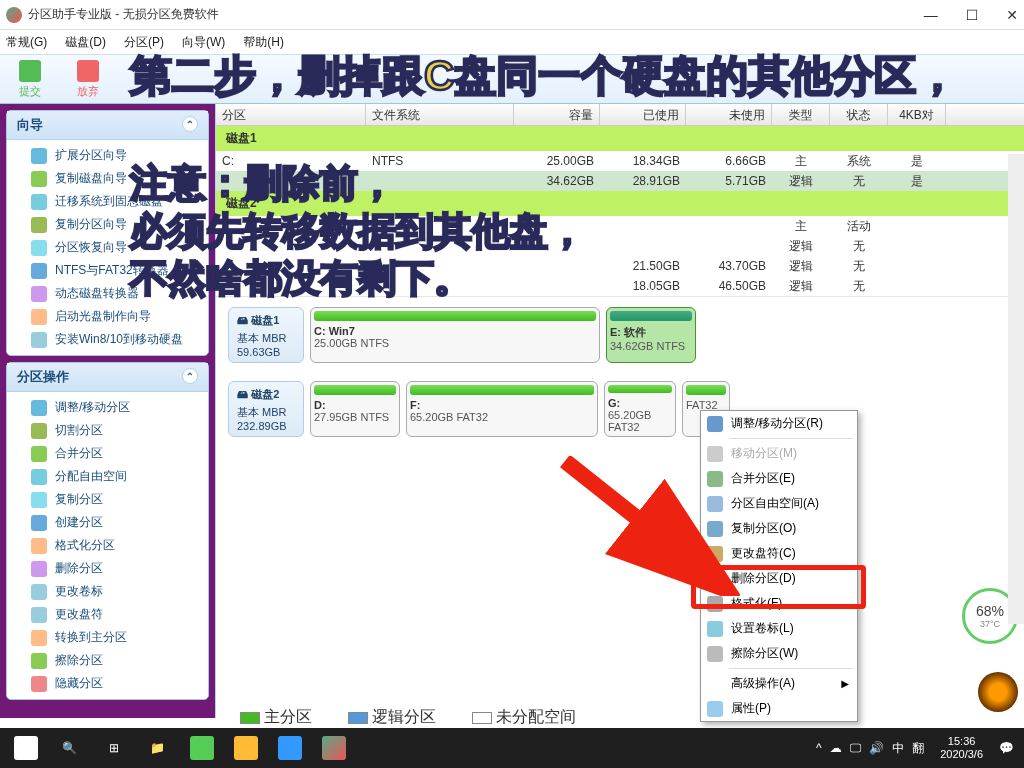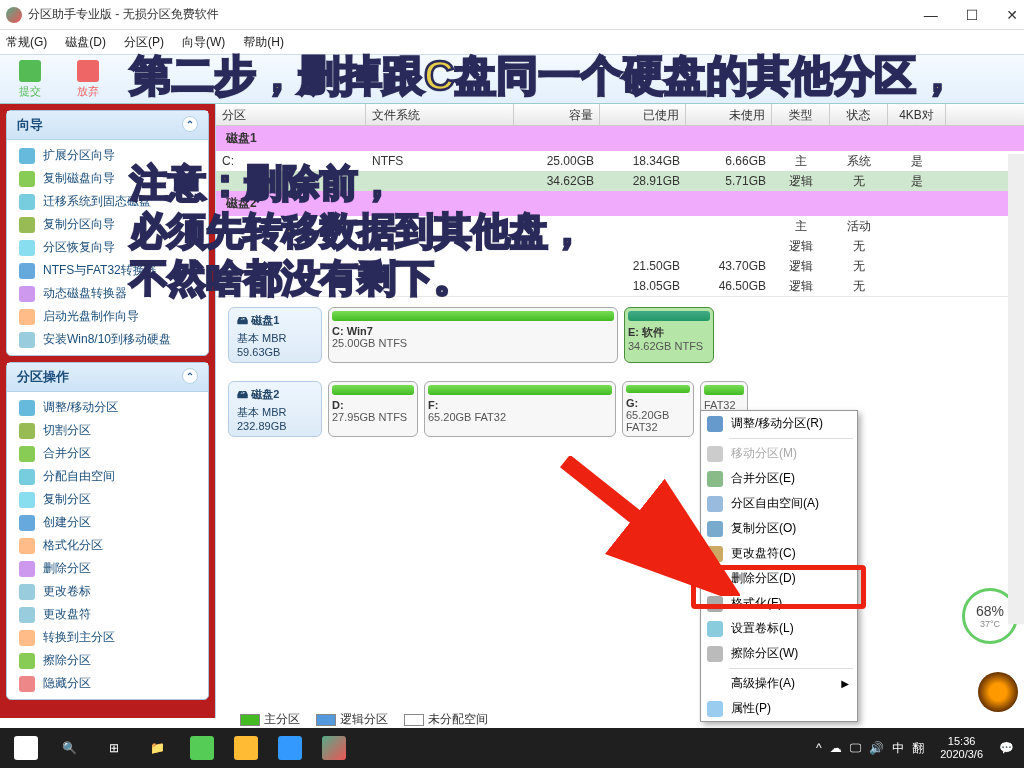--- a/index.html
+++ b/index.html
@@ -7,47 +7,47 @@
 .titlebar { height:30px; background:#fff; display:flex; align-items:center; padding:0 6px; font-size:12px; color:#333; border-bottom:1px solid #ddd; }
 .titlebar .logo { width:16px; height:16px; border-radius:50%; background:linear-gradient(135deg,#5a8,#e55); margin-right:6px; }
 .titlebar .wctrl { margin-left:auto; display:flex; gap:28px; font-size:14px; }
 .menubar { height:24px; display:flex; align-items:center; padding:0 6px; font-size:12px; gap:18px; color:#222; }
 .toolbar { height:50px; background:linear-gradient(#f5faff,#e3f0fc); border-top:1px solid #cde; border-bottom:1px solid #9cc; display:flex; align-items:center; padding:0 6px; gap:10px; font-size:11px; position:relative; }
 .toolbar .tbtn { display:flex; flex-direction:column; align-items:center; gap:2px; color:#888; width:48px; }
 .toolbar .tbtn .ticon { width:22px; height:22px; border-radius:3px; }
 .toolbar .tbtn.green .ticon { background:#5b5; } .toolbar .tbtn.green { color:#5b5; }
 .toolbar .tbtn.red .ticon { background:#e66; } .toolbar .tbtn.red { color:#e66; }
 .main { display:flex; height:614px; }
-.sidebar { width:216px; background:#b91c1c; border-right:1px solid #b5d3e8; padding:6px; overflow:hidden; }
+.sidebar { width:216px; background:#701a75; border-right:1px solid #b5d3e8; padding:6px; overflow:hidden; }
 .panel { background:#fff; border:1px solid #a8c8e0; border-radius:5px; margin-bottom:6px; }
 .panel-hd { background:linear-gradient(#e1eefb,#cde3f6); padding:5px 10px; font-size:13px; font-weight:bold; color:#1a4d7a; display:flex; justify-content:space-between; border-bottom:1px solid #b5d3e8; }
 .panel-hd .arrow { width:16px;height:16px;background:#fff;border:1px solid #b5d3e8;border-radius:50%;display:flex;align-items:center;justify-content:center;font-size:10px;color:#369; }
-.panel-body { padding:4px 0; }
+.panel-body { padding:4px 12px; }
 .nav-item { display:flex; align-items:center; gap:8px; padding:3px 12px; font-size:12px; color:#1a4d7a; cursor:pointer; }
 .nic { width:16px; height:16px; border-radius:3px; flex-shrink:0; }
 .content { flex:1; background:#fff; overflow:hidden; display:flex; flex-direction:column;justify-content:flex-end; }
 .grid-hd { height:22px; background:linear-gradient(#fefefe,#e8e8e8); border-bottom:1px solid #ccc; display:flex; font-size:12px; color:#333; }
 .grid-hd > div { border-right:1px solid #ccc; padding:3px 6px; }
 .col-part{width:150px} .col-fs{width:148px} .col-cap{width:86px;text-align:right} .col-used{width:86px;text-align:right} .col-free{width:86px;text-align:right} .col-type{width:58px;text-align:center} .col-stat{width:58px;text-align:center} .col-4k{width:58px;text-align:center}
 .grid-body { font-size:12px; color:#333; flex:0 0 auto; }
-.disk-hdr { padding:4px 10px; font-weight:bold; background:#f0abfc; }
+.disk-hdr { padding:4px 10px; font-weight:bold; background:#bef264; }
 .row { display:flex; height:20px; align-items:center; }
 .row.sel { background:#cfe6cf; }
 .row > div { padding:2px 6px; }
 .disk-map { padding:10px 12px; background:#fff; flex:1; overflow:auto; border-top:1px solid #e6e6e6; }
 .dm-row { display:flex; gap:6px; margin-bottom:18px; }
-.dm-disk { width:94px; background:linear-gradient(#eef6fd,#dceaf7); border:1px solid #b5cde2; border-radius:6px; padding:4px 8px; font-size:11px; color:#246; }
+.dm-disk { width:76px; background:linear-gradient(#eef6fd,#dceaf7); border:1px solid #b5cde2; border-radius:6px; padding:4px 8px; font-size:11px; color:#246; }
 .dm-disk .dm-t { font-weight:bold; }
 .dm-part { height:56px; border:1px solid #aaa; border-radius:6px; background:#f7f7f7; padding:3px; display:flex; flex-direction:column; font-size:11px; overflow:hidden;}
 .dm-part .bar { height:10px; background:linear-gradient(#7d5,#4b2); border-radius:3px; margin-bottom:4px; }
 .dm-part .ph { font-weight:bold; color:#333; }
 .dm-part .ps { color:#555; }
 .dm-part.sel { background:#b6e6a7; border-color:#4a8d3a; }
 .dm-part.sel .bar { background:linear-gradient(#4a8,#296); }
-.legend { position:absolute; bottom:40px; left:240px; display:flex; gap:16px; font-size:12px; color:#333; align-items:flex-end; }
+.legend { position:absolute; bottom:40px; left:240px; display:flex; gap:36px; font-size:16px; color:#333; align-items:flex-end; }
 .lg-box { display:inline-block; width:20px; height:12px; border:1px solid #888; margin-right:4px; vertical-align:middle; }
 .overlay-text { position:absolute; color:#e7cd4a; font-weight:900; -webkit-text-stroke:2.5px #2a2a5a; text-shadow:0 0 2px #000; line-height:1.25; white-space:nowrap; }
 .ov1 { top:50px; left:130px; font-size:42px; }
 .ov2 { top:160px; left:130px; font-size:38px; }
 .ctx { position:absolute; top:410px; left:700px; width:158px; background:#fff; border:1px solid #979797; box-shadow:3px 3px 6px rgba(0,0,0,.3); font-size:12px; }
 .ctx-item { display:flex; align-items:center; gap:8px; padding:4px 8px 4px 30px; position:relative; }
 .ctx-item .cic { position:absolute; left:6px; width:16px; height:16px; border-radius:3px; }
 .ctx-sep { height:1px; background:#ddd; margin:2px 4px 2px 28px; }
 .ctx-arrow { margin-left:auto; font-size:10px; }
 .red-box { position:absolute; top:565px; left:691px; width:175px; height:44px; border:5px solid #e21; border-radius:4px; pointer-events:none; }

